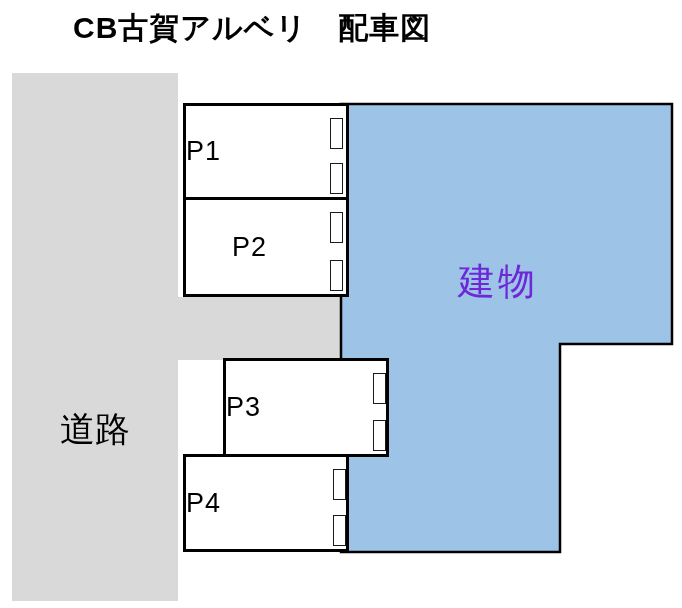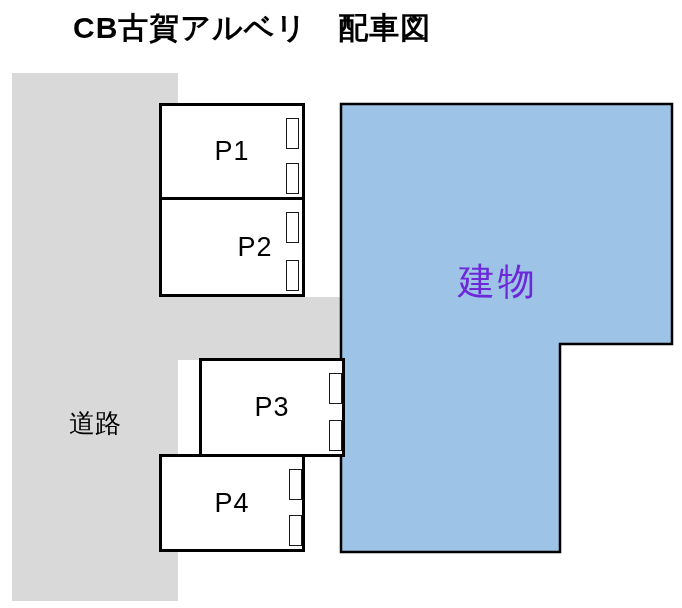--- a/index.html
+++ b/index.html
@@ -32,21 +32,21 @@
     width: 166px;
     height: 528px;
     background: #D9D9D9;
   }
   .road-label {
     position: absolute;
     left: 0;
     top: 333px;
     width: 100%;
     text-align: center;
-    font-size: 26px;
+    font-size: 35px;
     color: #000000;
   }
   .driveway {
     position: absolute;
     left: 178px;
     top: 297px;
     width: 164px;
     height: 63px;
     background: #D9D9D9;
   }
@@ -61,27 +61,26 @@
     position: absolute;
     left: 435px;
     top: 257px;
     font-size: 37px;
     letter-spacing: 3px;
     color: #6d28d9;
     margin-left: 23px;
   }
   .spot {
     position: absolute;
-    left: 159px;
-    width: 146px;
+    left: 183px;
+    width: 166px;
     background: #ffffff;
     border: 3px solid #000000;
     display: flex;
     align-items: center;
-    justify-content: center;
   }
   .spot-p1 { top: 103px; height: 97px; }
   .spot-p2 { top: 197px; height: 100px; padding-left: 46px; }
   .spot-p3 { top: 358px; height: 99px; margin-left: 40px; }
   .spot-p4 { top: 454px; height: 98px; }
   .spot-label {
     font-size: 27px;
     color: #000000;
     letter-spacing: 1px;
   }

